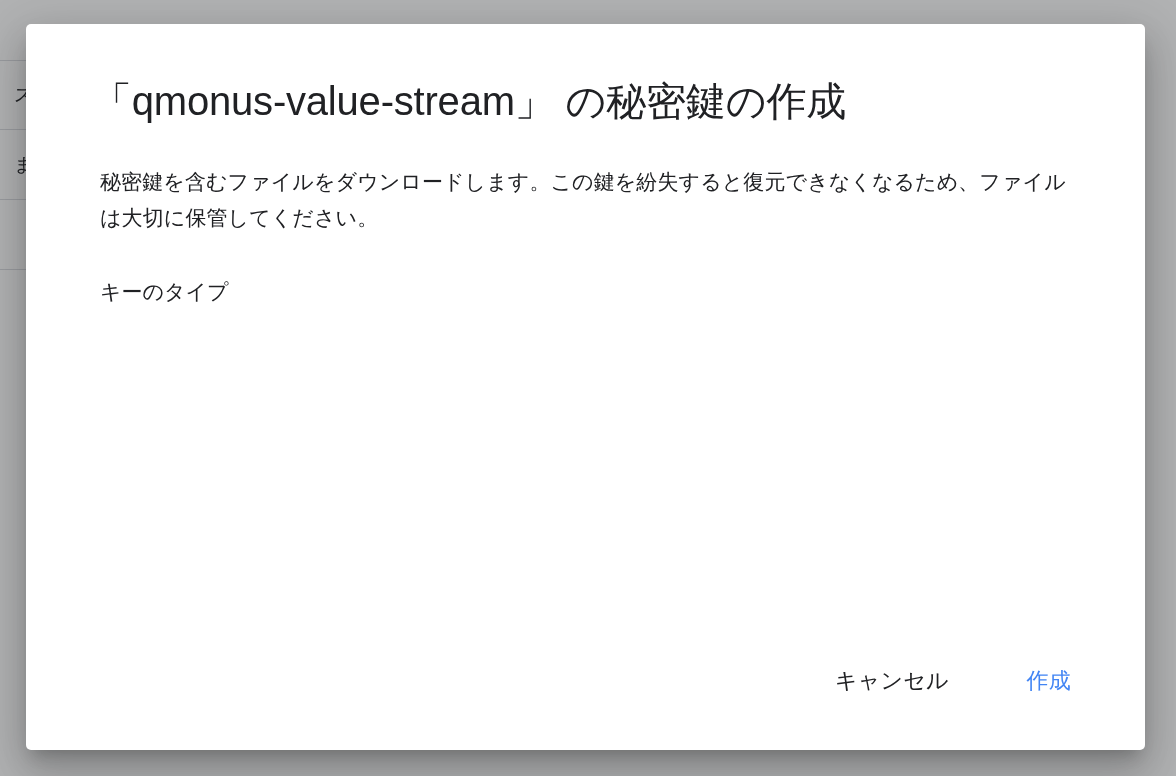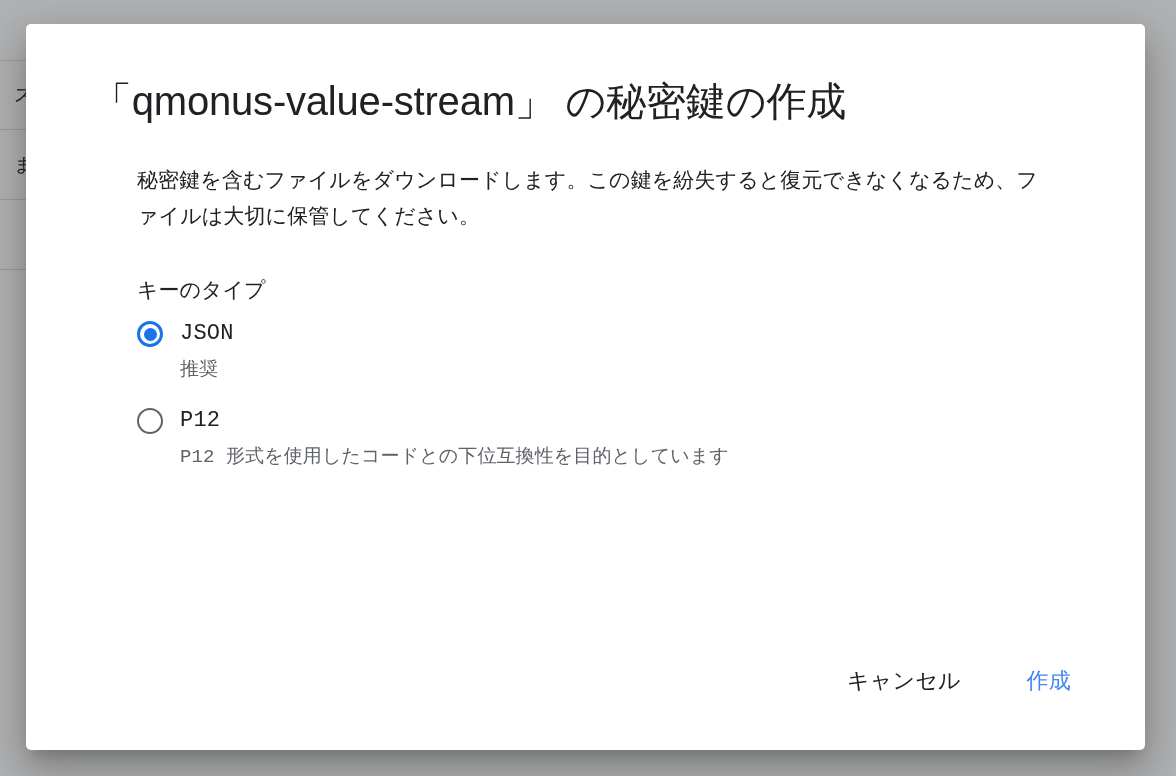--- a/index.html
+++ b/index.html
@@ -74,23 +74,22 @@
     padding: 52px 64px 0 66px;
     font-size: 40px;
     line-height: 50px;
     font-weight: 400;
     color: #202124;
     letter-spacing: -0.2px;
     white-space: nowrap;
   }
 
   .dialog-body {
-    padding: 0 103px;
+    padding: 0 66px;
     flex: 1 1 auto;
-    font-family: Liberation Mono, monospace;
   }
 
   .dialog-desc {
     margin: 38px 0 0 8px;
     max-width: 1030px;
     font-size: 21px;
     line-height: 36px;
     color: #202124;
     letter-spacing: 0.1px;
   }
@@ -157,21 +156,21 @@
     font-size: 19px;
     line-height: 24px;
     color: #5f6368;
     letter-spacing: 0.1px;
   }
 
   .dialog-actions {
     display: flex;
     align-items: center;
     justify-content: flex-end;
-    gap: 16px;
+    gap: 28px;
     padding: 0 64px 46px 8px;
   }
 
   .btn {
     border: none;
     background: transparent;
     font-family: inherit;
     font-size: 22px;
     line-height: 26px;
     letter-spacing: 0.2px;
@@ -210,41 +209,20 @@
 <div class="dialog" role="dialog">
 
   <h1 class="dialog-title">「qmonus-value-stream」 の秘密鍵の作成</h1>
 
   <div class="dialog-body">
 
     <p class="dialog-desc">秘密鍵を含むファイルをダウンロードします。この鍵を紛失すると復元できなくなるため、ファイルは大切に保管してください。</p>
 
     <div class="group-label">キーのタイプ</div>
 
-    <div class="radio-group" role="radiogroup">
-
-      <div class="radio-option">
-        <label class="radio-row">
-          <span class="radio-mark checked">
-            <span class="radio-dot"></span>
-          </span>
-          <span class="radio-label">JSON</span>
-        </label>
-        <div class="radio-help">推奨</div>
-      </div>
-
-      <div class="radio-option">
-        <label class="radio-row">
-          <span class="radio-mark unchecked"></span>
-          <span class="radio-label">P12</span>
-        </label>
-        <div class="radio-help">P12 形式を使用したコードとの下位互換性を目的としています</div>
-      </div>
-
-    </div>
   </div>
 
   <div class="dialog-actions">
     <button class="btn btn-cancel">キャンセル</button>
     <button class="btn btn-create">作成</button>
   </div>
 
 </div>
 
 </body></html>

